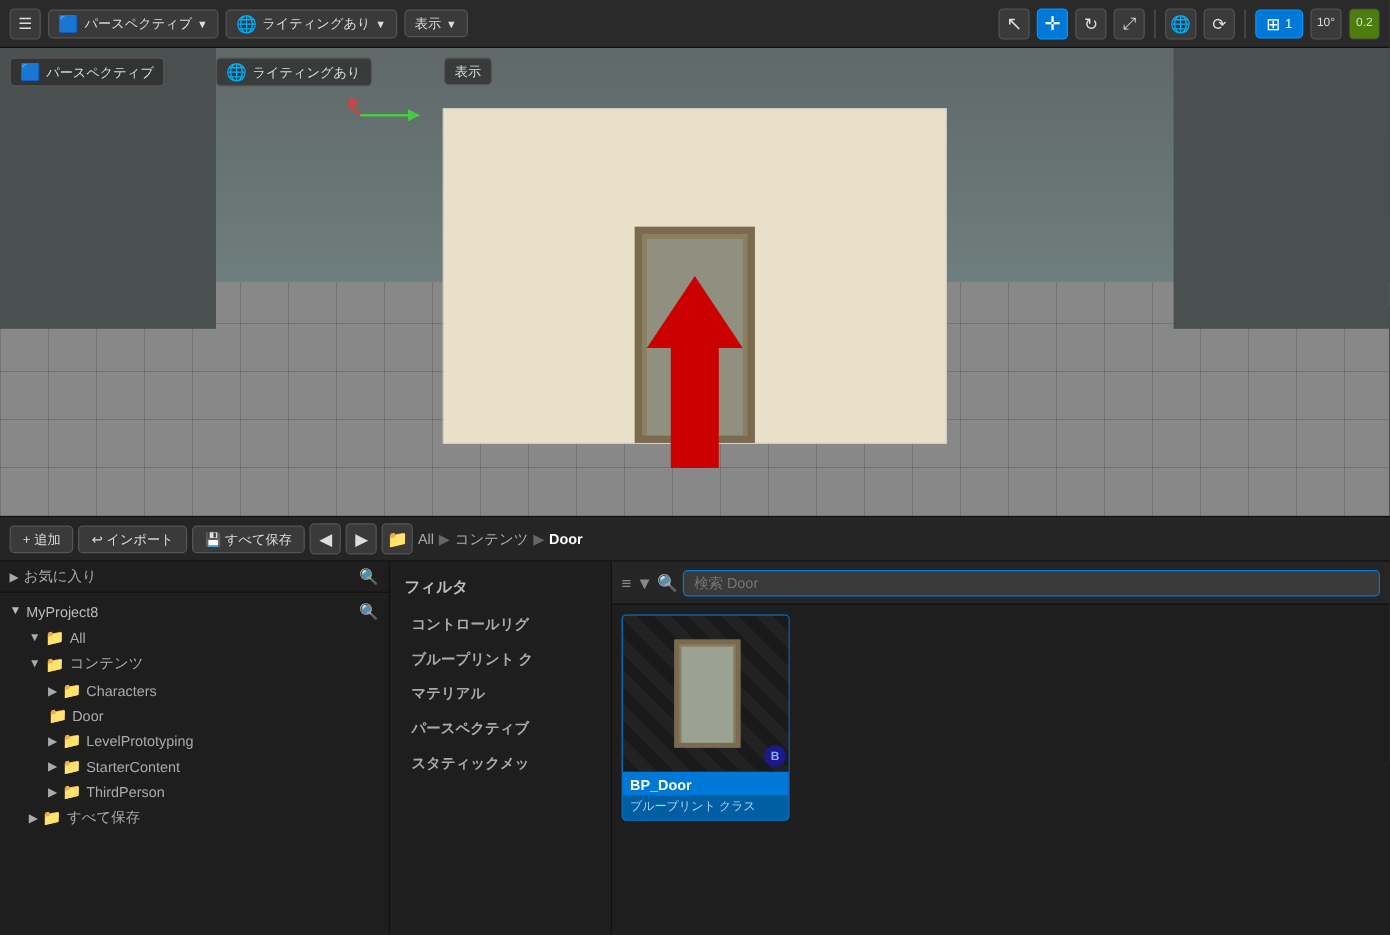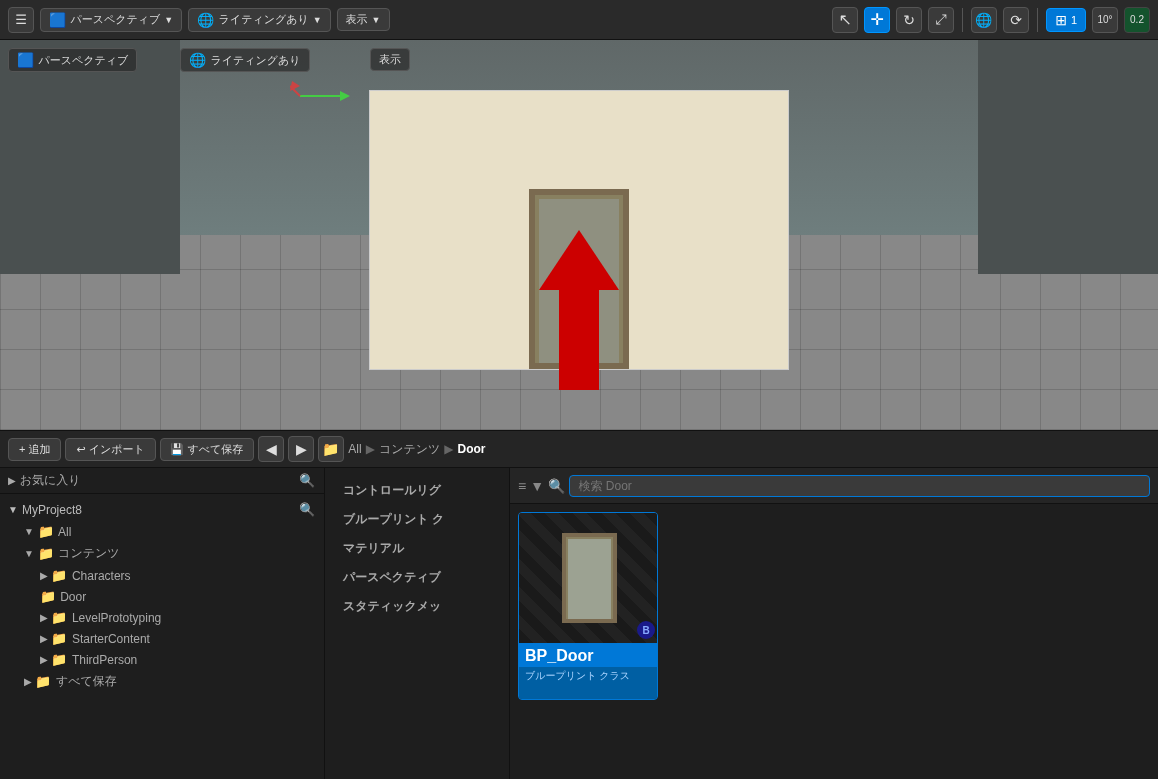--- a/index.html
+++ b/index.html
@@ -404,25 +404,25 @@
       align-items: center;
       justify-content: center;
       color: #88aaff;
       font-size: 10px;
       font-weight: bold;
     }
     .asset-name-bar {
       padding: 4px 6px 2px;
       background: #0078d7;
       color: #fff;
-      font-size: 16px;
+      font-size: 12px;
       font-weight: bold;
     }
     .asset-type-bar {
-      padding: 2px 6px 16px;
+      padding: 2px 6px 4px;
       background: #005fa3;
       color: #aad4ff;
       font-size: 10px;
     }
 
     
     ::-webkit-scrollbar { width: 6px; height: 6px; }
     ::-webkit-scrollbar-track { background: #1a1a1a; }
     ::-webkit-scrollbar-thumb { background: #444; border-radius: 3px; }
   </style>
@@ -459,21 +459,21 @@
   <div class="tb-btn-icon" style="font-size:14px;">🌐</div>
   <div class="tb-btn-icon" style="font-size:14px;">⟳</div>
   <div class="tb-separator"></div>
   <div class="tb-grid-btn">
     <span style="font-size:14px;">⊞</span>
     <span>1</span>
   </div>
   <div class="tb-btn-icon" style="font-size:11px;">
     <span style="font-size:10px; color:#ddd;">10°</span>
   </div>
-  <div class="tb-btn-icon" style="font-size:11px; background:#14532d; border:1px solid #444;">
+  <div class="tb-btn-icon" style="font-size:11px; background:#4d7c0f; border:1px solid #444;">
     <span style="font-size:10px; color:#ddd;">0.2</span>
   </div>
 </div>
 
 <div id="viewport">
   <div id="viewport-bg">
 
     <div style="position:absolute;top:0;left:0;right:0;height:55%;background:linear-gradient(180deg,#606868 0%,#708080 100%);"></div>
 
     <div style="position:absolute;bottom:0;left:0;right:0;height:50%;background:#888;
@@ -616,20 +616,23 @@
 
         <div class="sources-item">
           <span style="font-size:10px;margin-right:4px;">▶</span>
           <span class="folder-icon">📁</span>
           <span>すべて保存</span>
         </div>
       </div>
     </div>
 
     <div id="filters-panel">
+      <div id="filters-header">
+        <span>フィルタ</span>
+      </div>
       <div class="filter-btn">
         <span></span>
         <span>コントロールリグ</span>
       </div>
       <div class="filter-btn">
         <span>ブループリント ク</span>
       </div>
       <div class="filter-btn">
         <span>マテリアル</span>
       </div>

